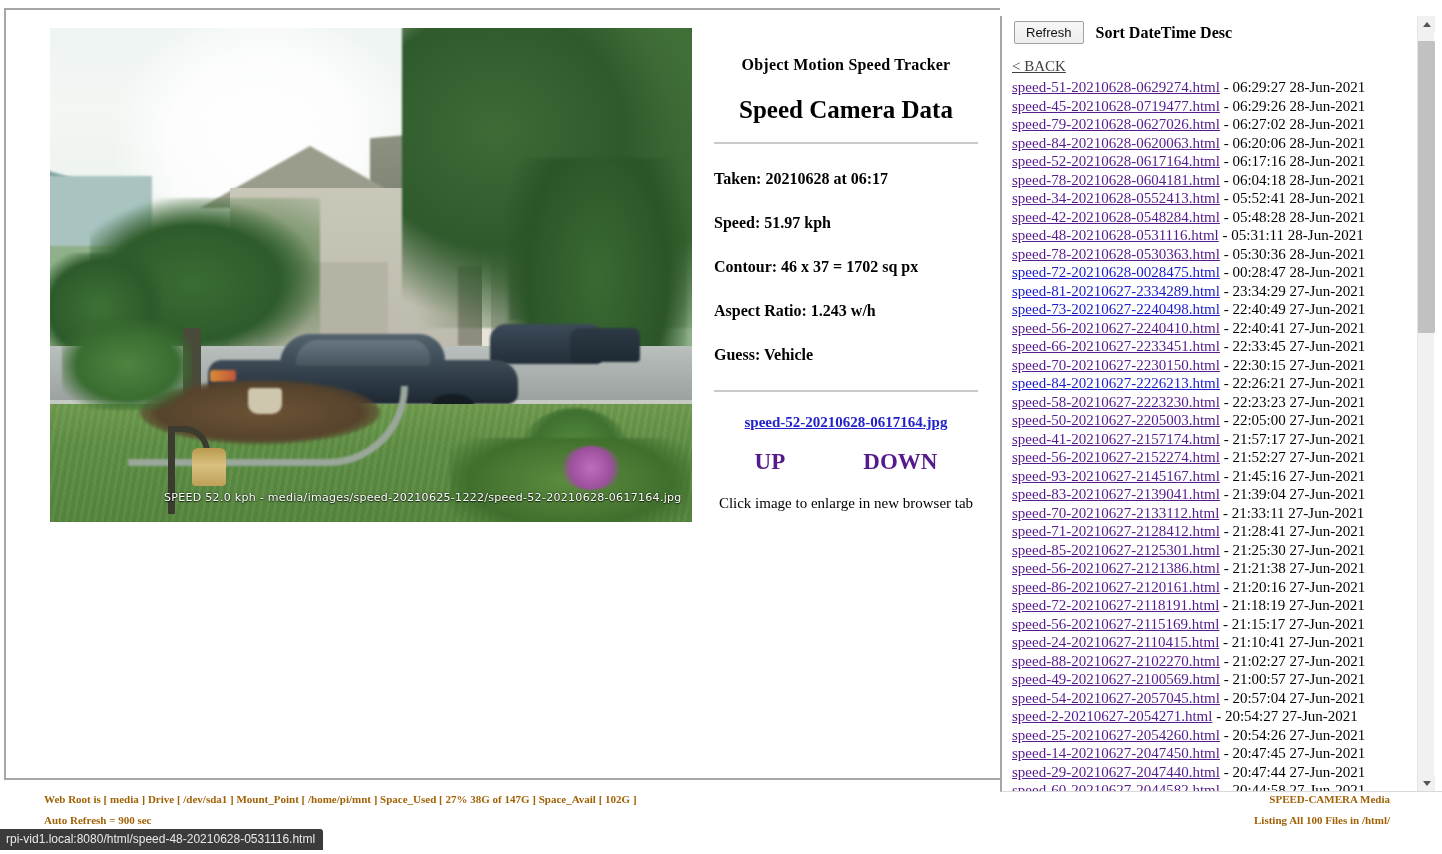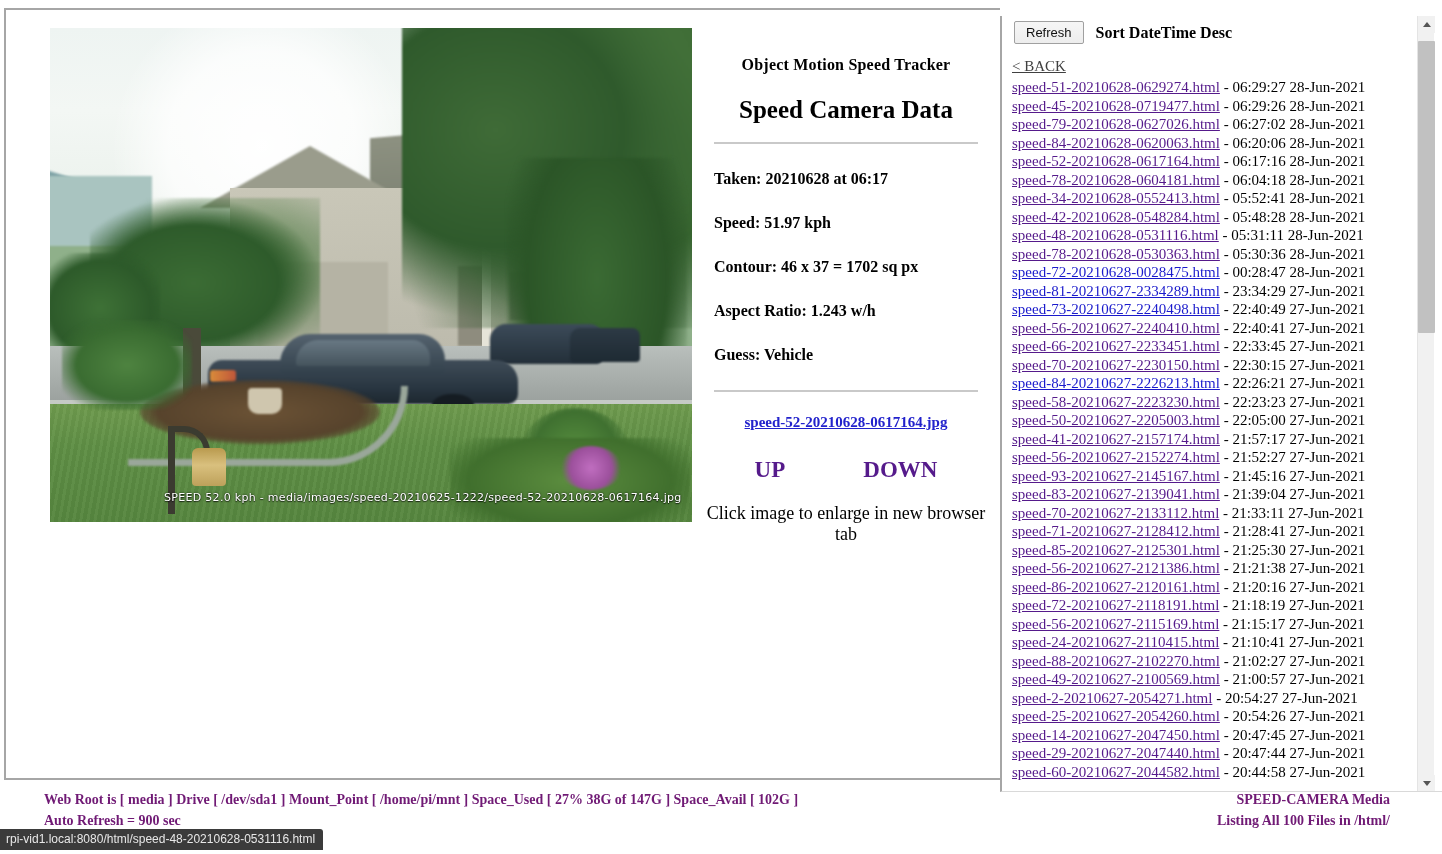--- a/index.html
+++ b/index.html
@@ -275,30 +275,30 @@
     margin: 0 0 18px 0;
   }
   .hr { border: none; border-top: 2px solid #c9c9c9; margin: 0 8px 26px 8px; }
   .stat {
     font-size: 16px; font-weight: bold; color: #000;
     text-align: left; padding-left: 8px; margin-bottom: 26px;
   }
   .hr2 { border: none; border-top: 2px solid #c9c9c9; margin: 10px 8px 22px 8px; }
   .file-link {
     display: block; font-size: 15px; font-weight: bold;
-    color: #2222cc; margin-bottom: 26px;
+    color: #2222cc; margin-bottom: 18px;
   }
   .navrow {
     display: flex; justify-content: center; gap: 78px; margin-bottom: 20px;
   }
   .navrow a {
     font-size: 23px; font-weight: bold; color: #551a8b;
     text-decoration: none;
   }
-  .hint { font-size: 18px; color: #000; }
+  .hint { font-size: 15px; color: #000; }
 
   
   .side-frame {
     position: absolute;
     left: 1000px; top: 0;
     width: 442px; height: 776px;
     border-left: 2px solid #a6a6a6;
     border-bottom: 1px solid #d9d9d9;
     background: #ffffff;
     overflow: hidden;
@@ -344,21 +344,21 @@
   .sb-btn.up .sb-arrow { border-left: 4px solid transparent; border-right: 4px solid transparent; border-bottom: 5px solid #555; }
   .sb-btn.down .sb-arrow { border-left: 4px solid transparent; border-right: 4px solid transparent; border-top: 5px solid #555; }
   .sb-thumb {
     position: absolute; left: 0; top: 25px; width: 17px; height: 292px;
     background: #c1c1c1; border-radius: 1px; cursor: pointer;
   }
 
   
   .footer {
     position: absolute; left: 0; top: 784px; width: 1442px; height: 46px;
-    font-size: 14px; font-weight: bold; color: #701a75;
+    font-size: 11px; font-weight: bold; color: #a16207;
   }
   .footer-left { position: absolute; left: 44px; top: 5px; line-height: 21px; }
   .footer-right { position: absolute; right: 52px; top: 5px; text-align: right; line-height: 21px; }
 
   .status-tip {
     position: absolute; left: 0; bottom: 4px;
     background: #3b3b3b; color: #e8e8e8;
     font-family: "Liberation Sans", sans-serif;
     font-size: 12px;
     padding: 3px 8px 4px 6px;
@@ -474,20 +474,21 @@
         <li class="file-row"><a href="#">speed-70-20210627-2133112.html</a><span class="meta"> - 21:33:11 27-Jun-2021</span></li>
         <li class="file-row"><a href="#">speed-71-20210627-2128412.html</a><span class="meta"> - 21:28:41 27-Jun-2021</span></li>
         <li class="file-row"><a href="#">speed-85-20210627-2125301.html</a><span class="meta"> - 21:25:30 27-Jun-2021</span></li>
         <li class="file-row"><a href="#">speed-56-20210627-2121386.html</a><span class="meta"> - 21:21:38 27-Jun-2021</span></li>
         <li class="file-row"><a href="#">speed-86-20210627-2120161.html</a><span class="meta"> - 21:20:16 27-Jun-2021</span></li>
         <li class="file-row"><a href="#">speed-72-20210627-2118191.html</a><span class="meta"> - 21:18:19 27-Jun-2021</span></li>
         <li class="file-row"><a href="#">speed-56-20210627-2115169.html</a><span class="meta"> - 21:15:17 27-Jun-2021</span></li>
         <li class="file-row"><a href="#">speed-24-20210627-2110415.html</a><span class="meta"> - 21:10:41 27-Jun-2021</span></li>
         <li class="file-row"><a href="#">speed-88-20210627-2102270.html</a><span class="meta"> - 21:02:27 27-Jun-2021</span></li>
         <li class="file-row"><a href="#">speed-49-20210627-2100569.html</a><span class="meta"> - 21:00:57 27-Jun-2021</span></li>
+        <li class="file-row"><a href="#">speed-54-20210627-2057045.html</a><span class="meta"> - 20:57:04 27-Jun-2021</span></li>
         <li class="file-row"><a href="#">speed-2-20210627-2054271.html</a><span class="meta"> - 20:54:27 27-Jun-2021</span></li>
         <li class="file-row"><a href="#">speed-25-20210627-2054260.html</a><span class="meta"> - 20:54:26 27-Jun-2021</span></li>
         <li class="file-row"><a href="#">speed-14-20210627-2047450.html</a><span class="meta"> - 20:47:45 27-Jun-2021</span></li>
         <li class="file-row"><a href="#">speed-29-20210627-2047440.html</a><span class="meta"> - 20:47:44 27-Jun-2021</span></li>
         <li class="file-row"><a href="#">speed-60-20210627-2044582.html</a><span class="meta"> - 20:44:58 27-Jun-2021</span></li>
       </ul>
 
     <div class="sb-track">
       <div class="sb-btn up">
           <span class="sb-arrow"></span>

